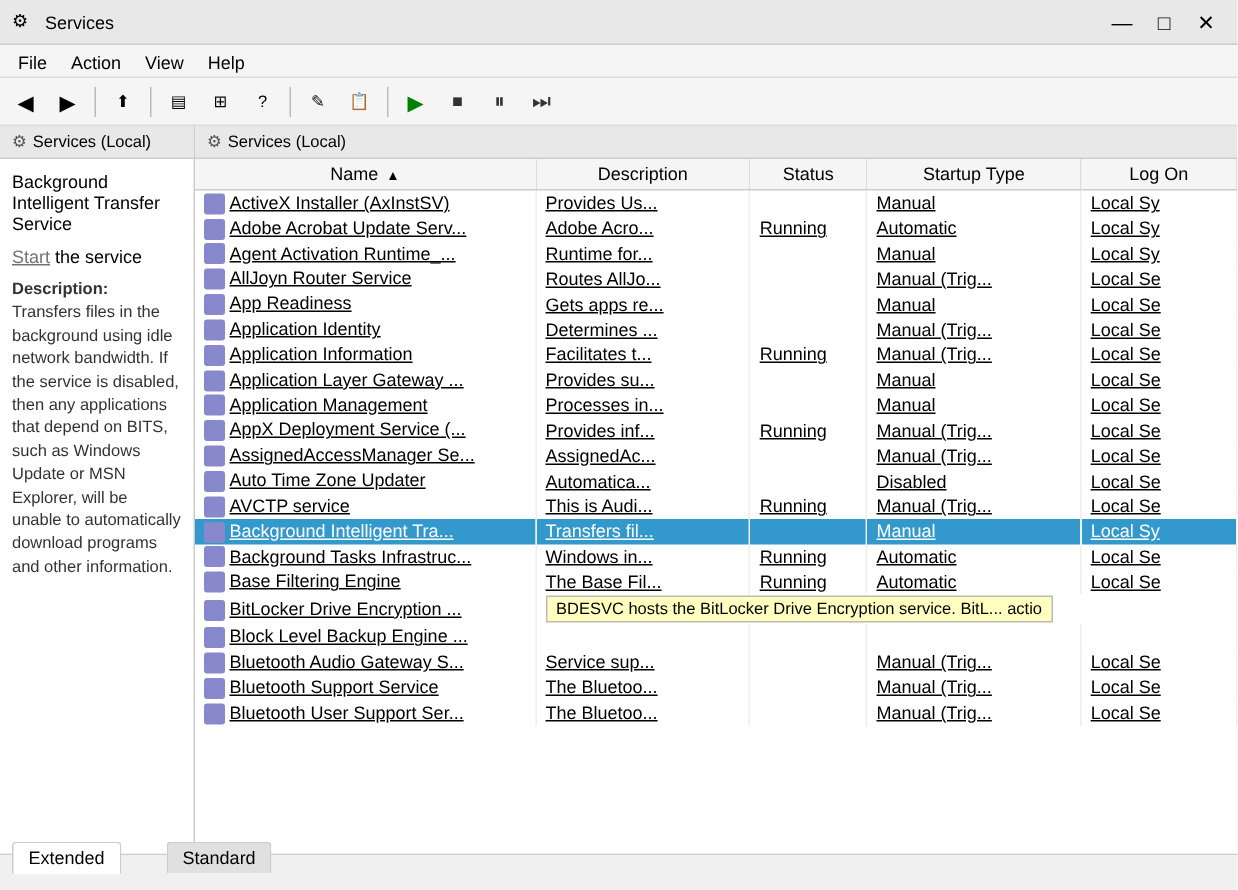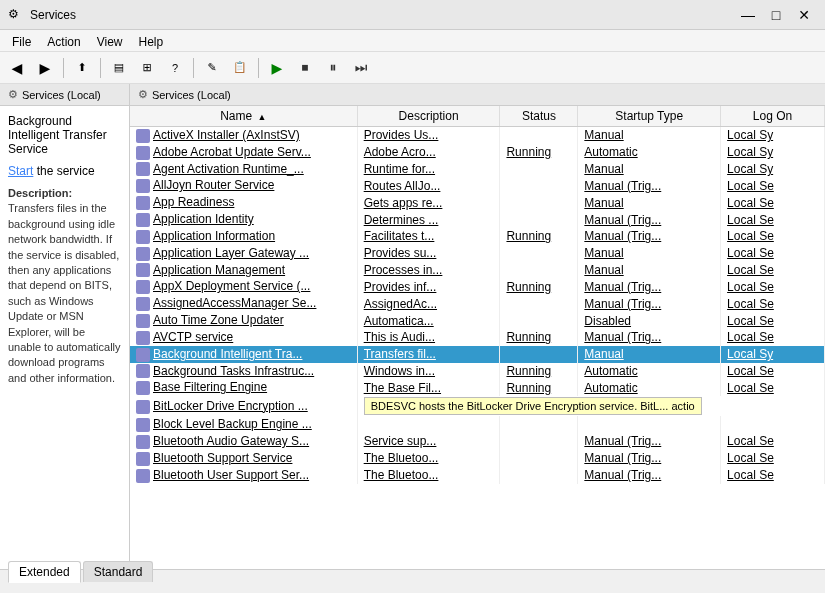--- a/index.html
+++ b/index.html
@@ -74,21 +74,21 @@
       display: flex;
       align-items: center;
       gap: 4px;
     }
     .left-panel-content {
       padding: 8px;
       flex: 1;
       overflow: auto;
     }
     .service-title { font-weight: normal; font-size: 12px; margin-bottom: 8px; }
-    .service-link { color: #3b82f6; cursor: pointer; text-decoration: underline; display: inline; }
+    .service-link { color: #737373; cursor: pointer; text-decoration: underline; display: inline; }
     .service-desc { font-size: 11px; margin-top: 8px; color: #333; line-height: 1.4; }
     .desc-label { font-weight: bold; }
 
     
     .right-panel {
       flex: 1;
       display: flex;
       flex-direction: column;
       background: white;
       overflow: hidden;
@@ -144,20 +144,21 @@
     .col-logon { width: 80px; }
 
     
     .bottom-tabs {
       height: 24px;
       background: #f0f0f0;
       border-top: 1px solid #ccc;
       display: flex;
       align-items: flex-end;
       padding: 12px 8px;
+      gap: 28px;
     }
     .tab {
       padding: 3px 10px;
       background: #e0e0e0;
       border: 1px solid #ccc;
       border-bottom: none;
       cursor: pointer;
       font-size: 12px;
       margin-right: 2px;
       border-radius: 3px 3px 0 0;

